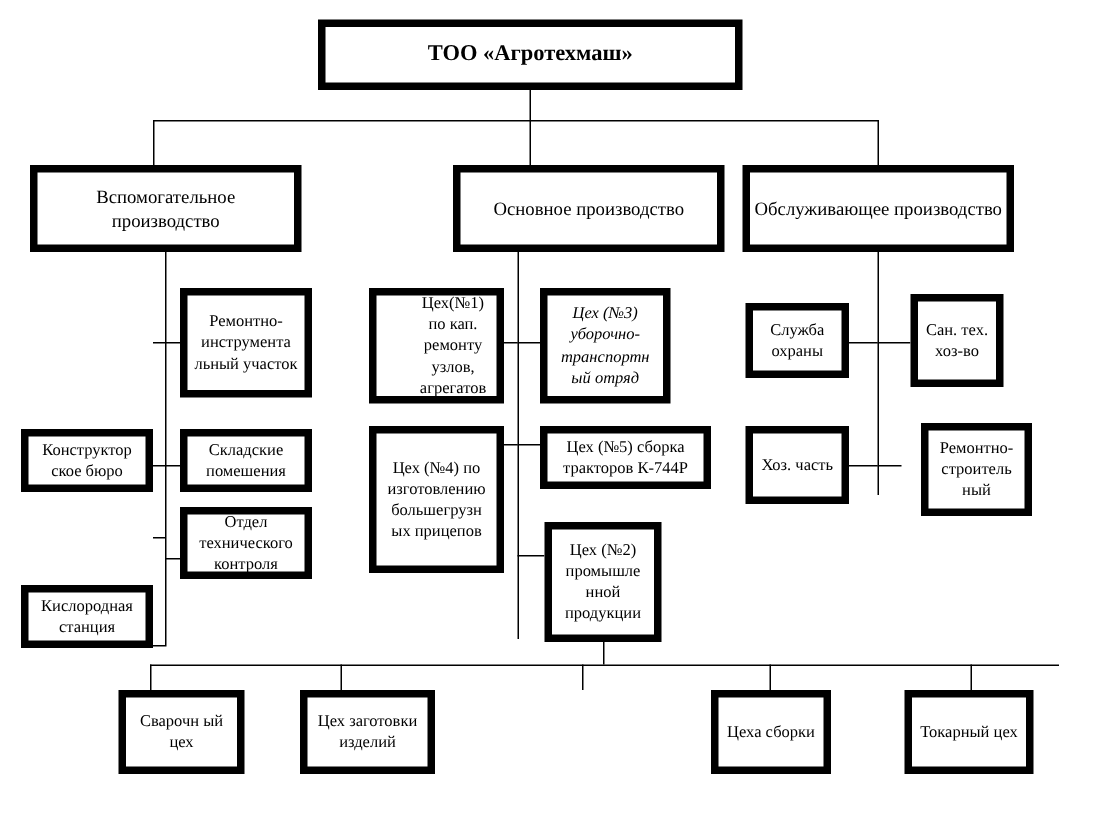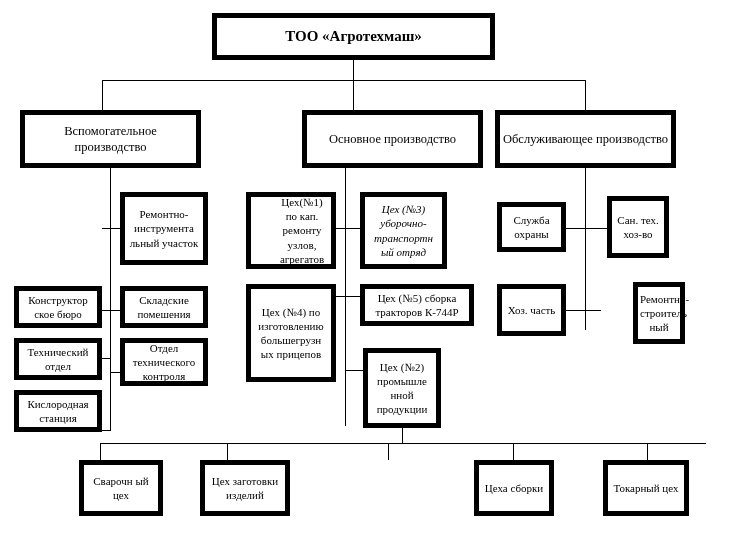--- a/index.html
+++ b/index.html
@@ -92,23 +92,20 @@
     <span>Ремонтно-инструмента льный участок</span>
   </div>
 
   <div class="node leaf" style="left:14px; top:286px; width:88px; height:42px;">
     <span>Конструктор ское бюро</span>
   </div>
   <div class="node leaf" style="left:120px; top:286px; width:88px; height:42px;">
     <span>Складские помешения</span>
   </div>
 
-  <div class="node leaf" style="left:14px; top:338px; width:88px; height:42px;">
-    <span>Технический отдел</span>
-  </div>
   <div class="node leaf" style="left:120px; top:338px; width:88px; height:48px;">
     <span>Отдел технического контроля</span>
   </div>
 
   <div class="node leaf" style="left:14px; top:390px; width:88px; height:42px;">
     <span>Кислородная станция</span>
   </div>
 
   <div class="conn v" style="left:345px; top:168px; height:258px;"></div>
   <div class="conn h" style="left:336px; top:228px; width:9px;"></div>
@@ -144,21 +141,21 @@
   <div class="node leaf" style="left:497px; top:202px; width:69px; height:50px;">
     <span>Служба охраны</span>
   </div>
   <div class="node leaf" style="left:607px; top:196px; width:62px; height:62px;">
     <span>Сан. тех. хоз-во</span>
   </div>
 
   <div class="node leaf" style="left:497px; top:284px; width:69px; height:52px;">
     <span>Хоз. часть</span>
   </div>
-  <div class="node leaf" style="left:633px; top:282px; width:52px; height:62px;">
+  <div class="node leaf" style="left:614px; top:282px; width:74px; height:62px;">
     <span>Ремонтно-строитель ный</span>
   </div>
 
   <div class="conn v" style="left:402px; top:428px; height:15px;"></div>
   <div class="conn h" style="left:100px; top:443px; width:606px;"></div>
   <div class="conn v" style="left:100px; top:443px; height:17px;"></div>
   <div class="conn v" style="left:227px; top:443px; height:17px;"></div>
   <div class="conn v" style="left:388px; top:443px; height:17px;"></div>
   <div class="conn v" style="left:513px; top:443px; height:17px;"></div>
   <div class="conn v" style="left:647px; top:443px; height:17px;"></div>

